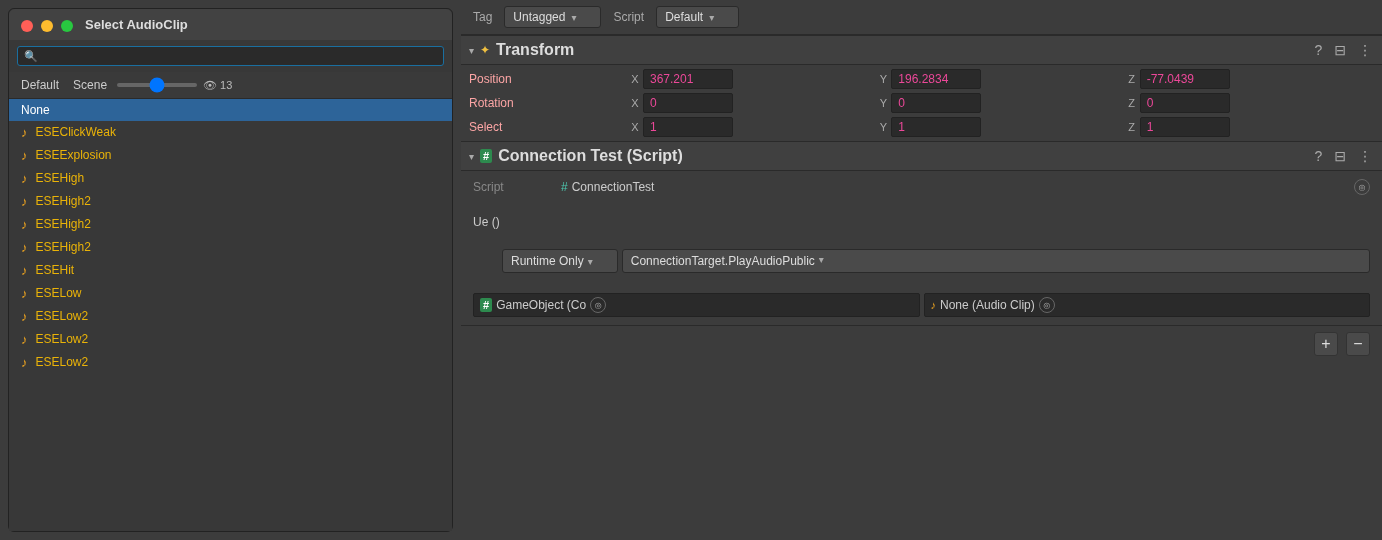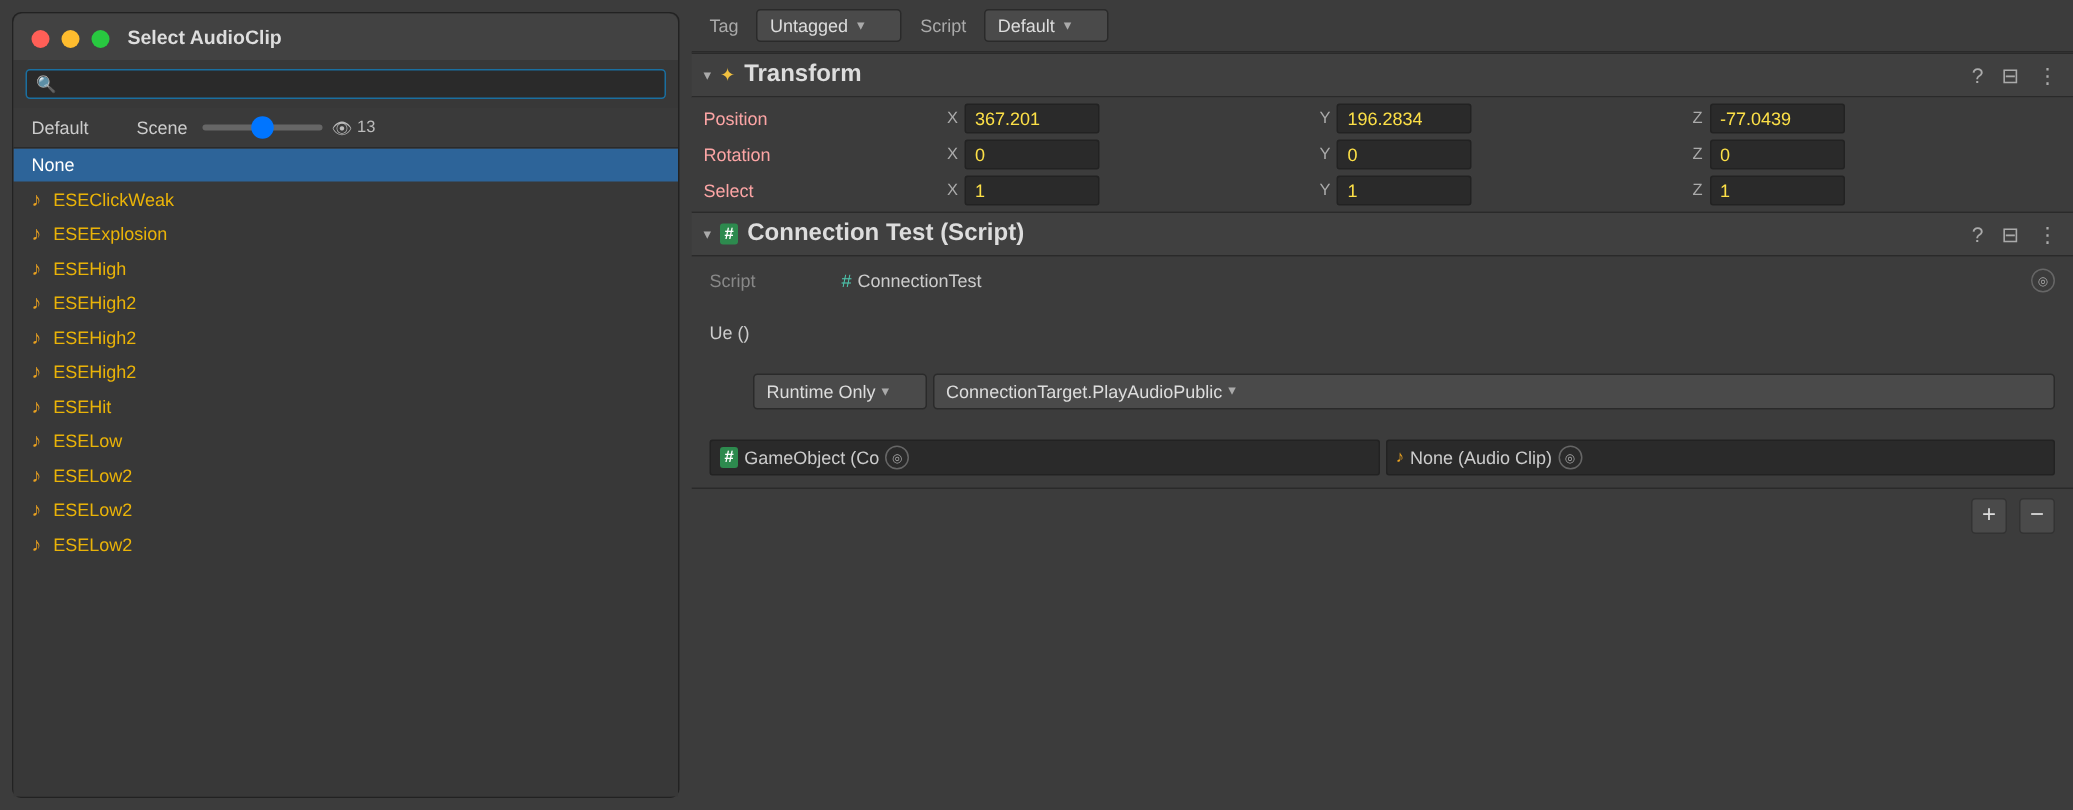--- a/index.html
+++ b/index.html
@@ -97,21 +97,20 @@
       background: transparent;
       border: none;
       cursor: pointer;
       padding: 2px 4px;
     }
 
     .scene-row {
       display: flex;
       align-items: center;
       gap: 6px;
-      margin-left: 18px;
     }
 
     .scene-slider {
       -webkit-appearance: none;
       appearance: none;
       width: 80px;
       height: 4px;
       background: #666;
       border-radius: 2px;
       outline: none;
@@ -126,21 +125,21 @@
     }
 
     .list-area {
       flex: 1;
       overflow-y: auto;
       background: #383838;
     }
 
     .list-item {
       display: flex;
-      align-items: flex-end;
+      align-items: flex-start;
       padding: 4px 12px;
       cursor: pointer;
       gap: 8px;
     }
 
     .list-item.selected {
       background: #2d6499;
     }
 
     .music-icon {
@@ -265,21 +264,21 @@
       color: #aaa;
       font-size: 11px;
       width: 12px;
       text-align: center;
     }
 
     .num-input {
       background: #2a2a2a;
       border: 1px solid #222;
       border-radius: 2px;
-      color: #fde047;
+      color: #ec4899;
       font-size: 12px;
       padding: 2px 6px;
       width: 90px;
       outline: none;
     }
 
     .script-body {
       padding: 8px 12px;
       display: flex;
       flex-direction: column;

